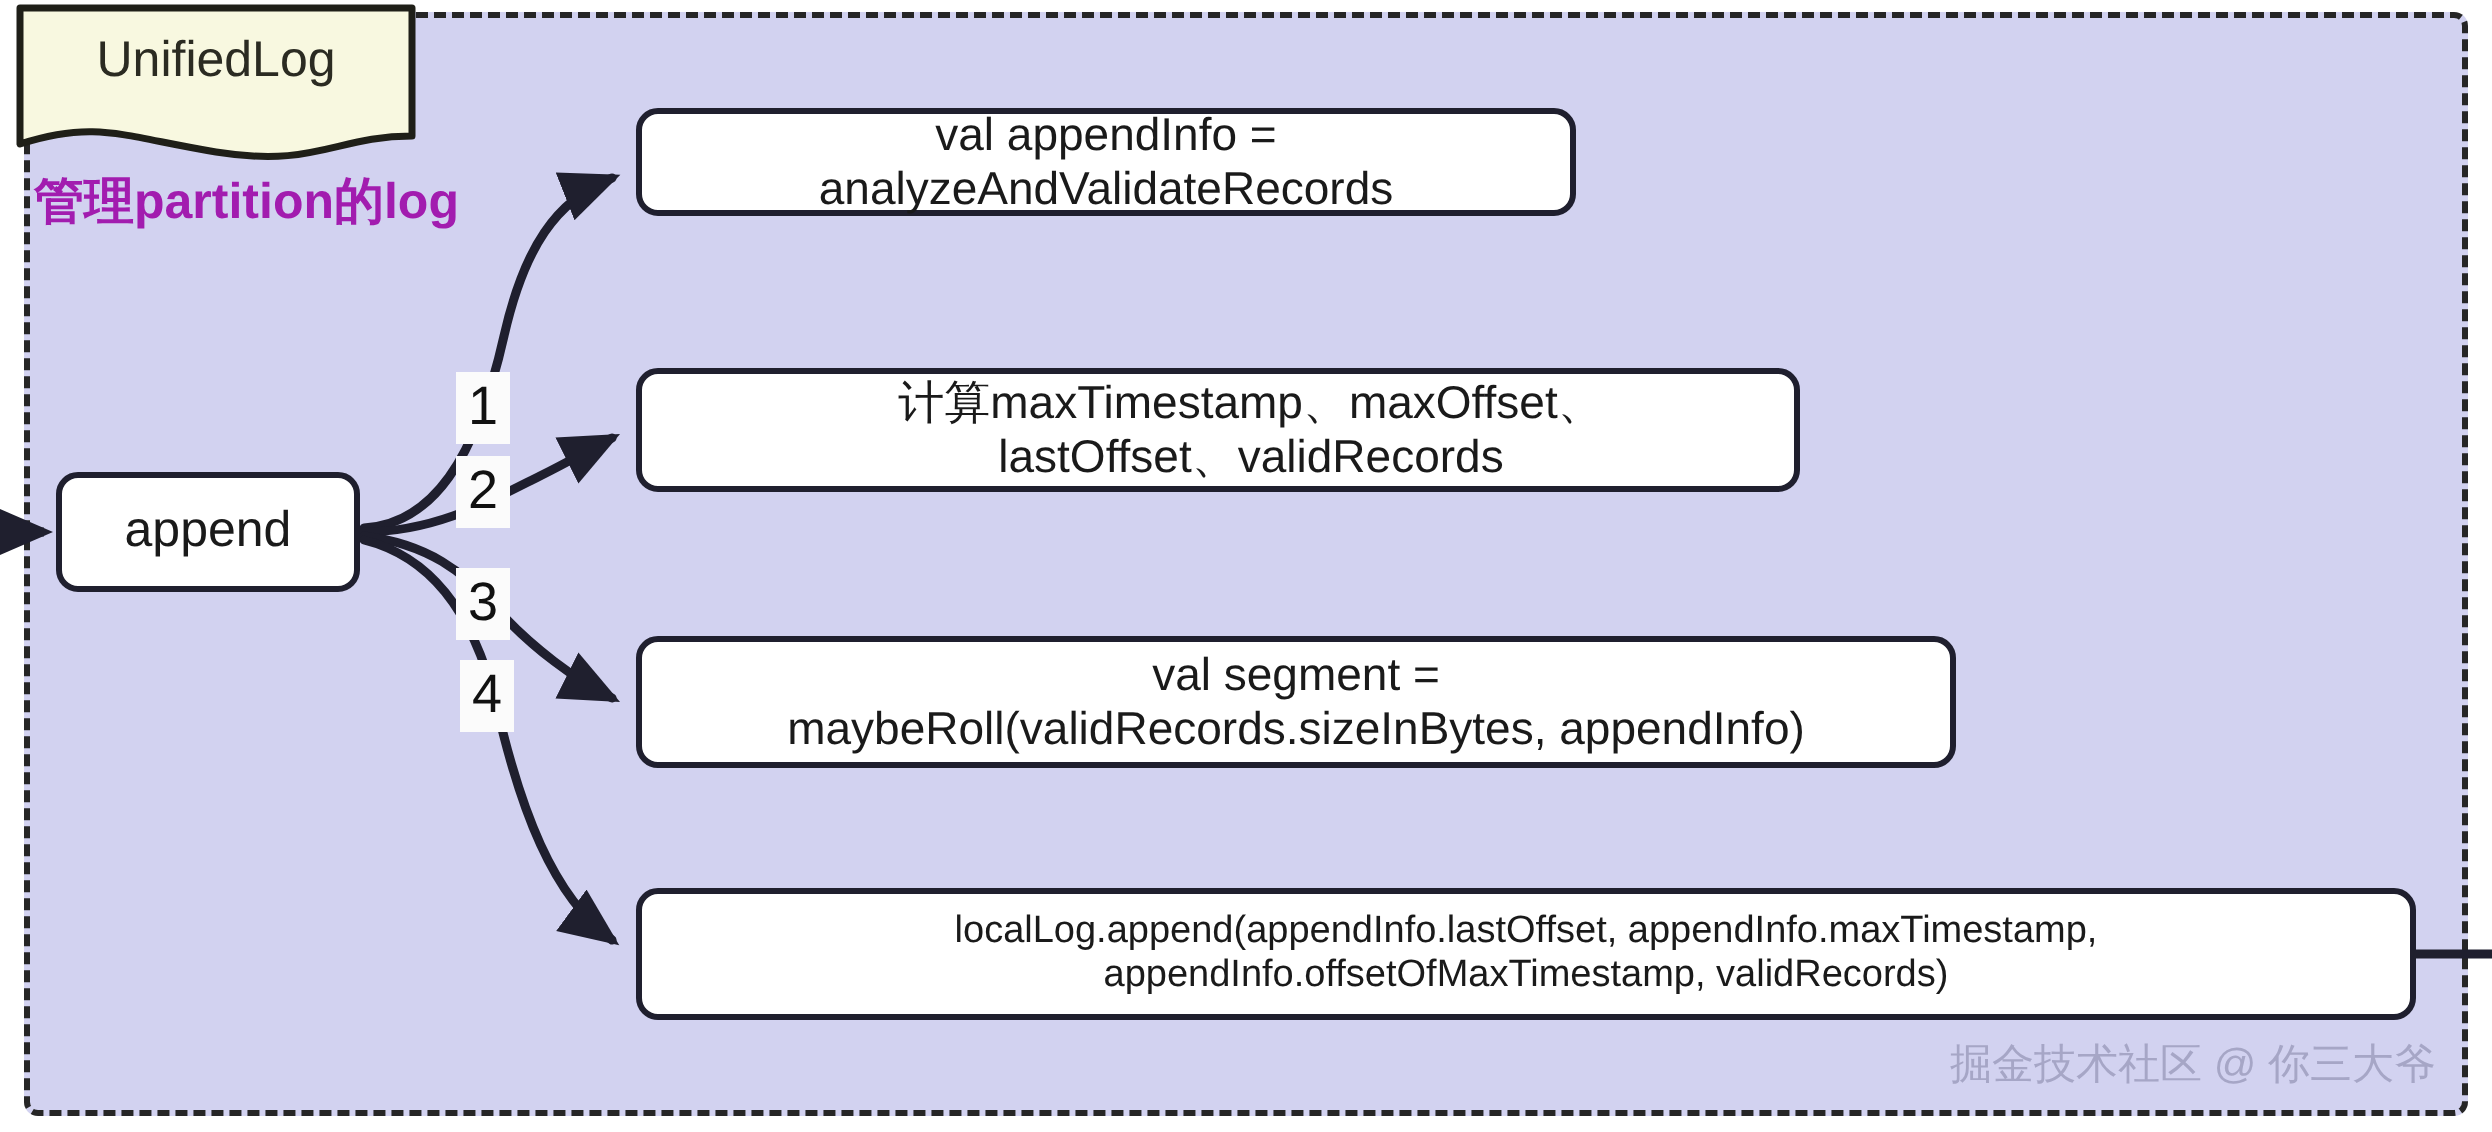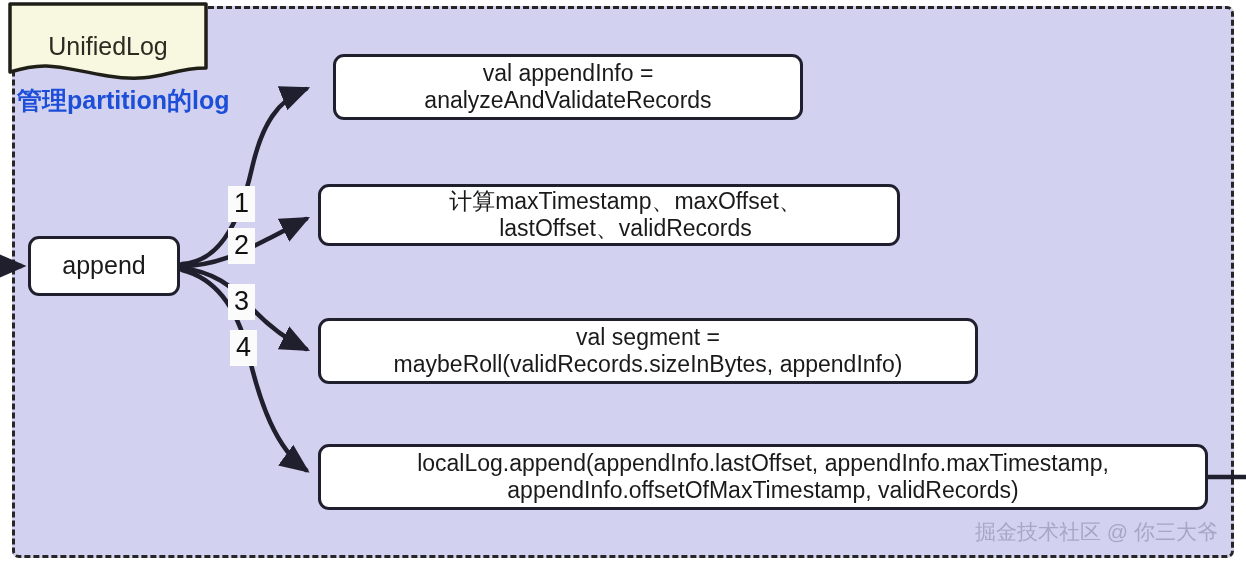--- a/index.html
+++ b/index.html
@@ -55,24 +55,24 @@
   }
   #node-append {
     left: 28px;
     top: 236px;
     width: 152px;
     height: 60px;
     font-size: 25px;
     justify-content: center;
   }
   #node-step1 {
-    left: 333px;
+    left: 318px;
     top: 54px;
     width: 470px;
-    height: 66px;
+    height: 54px;
     font-size: 23px;
   }
   #node-step2 {
     left: 318px;
     top: 184px;
     width: 582px;
     height: 62px;
     font-size: 23px;
     padding-left: 43px;
   }
@@ -81,21 +81,21 @@
     top: 318px;
     width: 660px;
     height: 66px;
     font-size: 23px;
   }
   #node-step4 {
     left: 318px;
     top: 444px;
     width: 890px;
     height: 66px;
-    font-size: 23px;
+    font-size: 19px;
   }
   .node-text {
     display: block;
     white-space: pre-line;
   }
   
   #note-unifiedlog {
     position: absolute;
     left: 8px;
     top: 2px;
@@ -103,33 +103,33 @@
     height: 78px;
   }
   #note-unifiedlog svg {
     position: absolute;
     left: 0;
     top: 0;
   }
   #note-label {
     position: absolute;
     left: 0;
-    top: 30px;
+    top: 14px;
     width: 200px;
     text-align: center;
     font-size: 25px;
     color: #2b2b22;
   }
   #note-subtitle {
     position: absolute;
     left: 17px;
     top: 84px;
     font-size: 25px;
     font-weight: bold;
-    color: #1d4ed8;
+    color: #a21caf;
     white-space: nowrap;
   }
   
   .edge-chip {
     position: absolute;
     background: #fbfbfb;
     color: #111111;
     font-size: 27px;
     line-height: 1;
     padding: 4px 6px 5px 6px;

